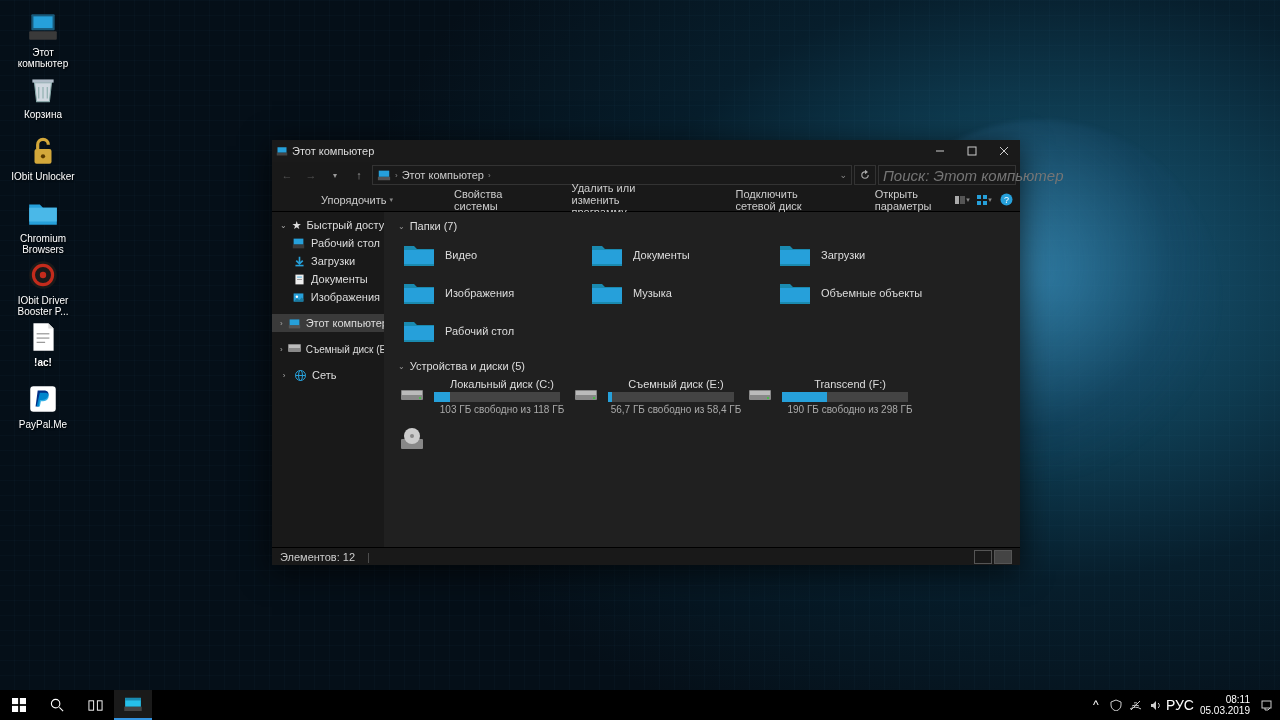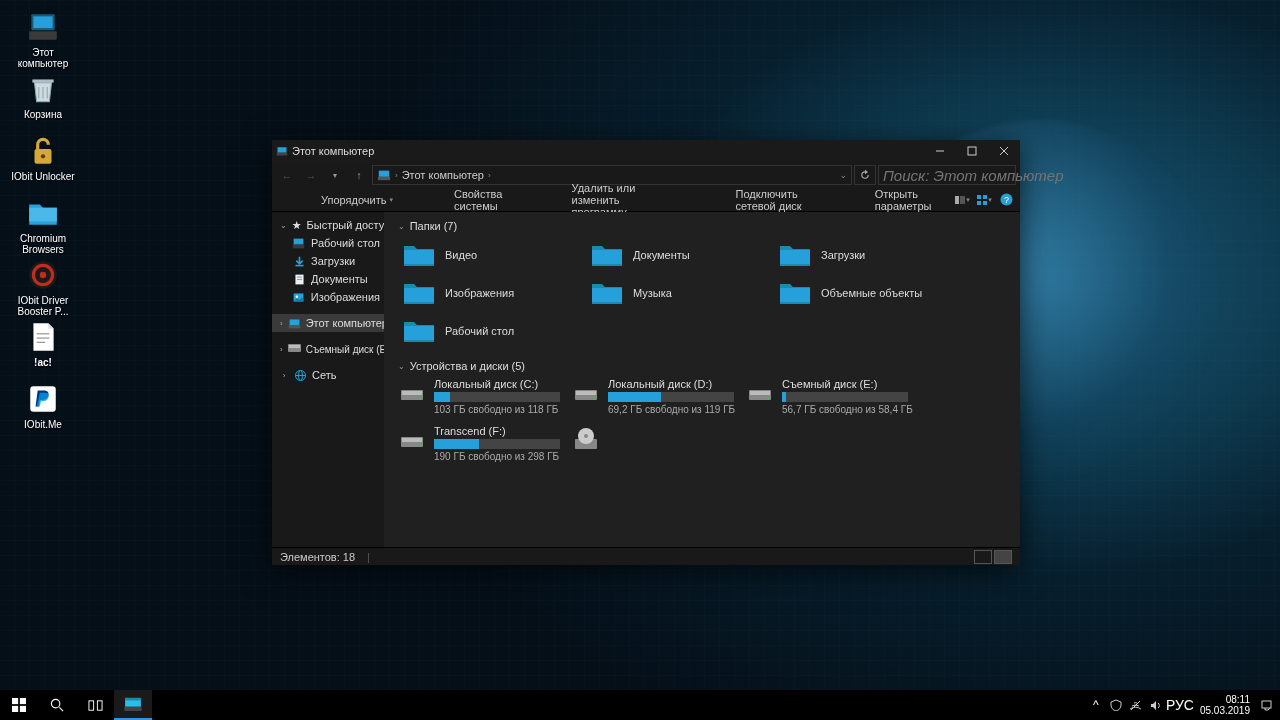--- a/index.html
+++ b/index.html
@@ -64,21 +64,21 @@
 .sit .sic { width:14px; height:14px; display:flex; align-items:center; justify-content:center; }
 
 .main { flex:1; background:#202020; padding:6px 14px; overflow:auto; }
 .ghdr { display:flex; align-items:center; gap:5px; font-size:11px; color:#ddd; margin:2px 0 6px; cursor:pointer; }
 .ghdr .chv { font-size:8px; color:#999; }
 .folders { display:grid; grid-template-columns:repeat(3, 170px); gap:4px 18px; margin-bottom:12px; }
 .fit { display:flex; align-items:center; gap:8px; padding:3px; cursor:pointer; }
 .fic { width:36px; height:28px; display:flex; align-items:center; justify-content:center; }
 .fit span.lbl { font-size:11px; color:#ddd; }
 
-.drives { display:grid; grid-template-columns:repeat(3, 172px); gap:10px 2px; }
+.drives { display:grid; grid-template-columns:repeat(3, 172px); gap:10px 2px;text-align:center; }
 .dit { display:flex; gap:8px; cursor:pointer; }
 .dico { width:28px; height:28px; display:flex; align-items:center; justify-content:center; }
 .dinfo { flex:1; }
 .dname { font-size:11px; color:#ddd; margin-bottom:2px; }
 .dbar { width:126px; height:10px; background:#444; margin-bottom:2px; position:relative; }
 .dfill { height:100%; background:#26a0da; }
 .dtxt { font-size:10px; color:#aaa; }
 
 .status { height:18px; background:#191919; border-top:1px solid #000; display:flex; align-items:center; padding:0 8px; font-size:11px; color:#ccc; }
 .status .vr { margin-left:12px; color:#555; }
@@ -160,21 +160,21 @@
         <div>!ac!</div>
       </div>
       <div class="dicon" style="left: 10px; top: 382px;">
         <div class="ic">
           <svg viewBox="0 0 32 32">
             <rect x="4" y="4" width="24" height="24" rx="3" fill="#fff"></rect>
             <path d="M11 8h6c3 0 5 2 4 5-1 3-3 4-6 4h-2l-1 6h-3z" fill="#003087"></path>
             <path d="M13 10h5c3 0 4 2 3 5-1 2-3 3-5 3h-2l-1 5h-3z" fill="#009cde" opacity=".8"></path>
           </svg>
         </div>
-        <div>IObit.Me</div>
+        <div>PayPal.Me</div>
       </div>
     </div>
 
   <div class="win">
     <div class="titlebar">
       <div class="tico">
         <svg width="12" height="12" viewBox="0 0 16 16">
             <rect x="1" y="10" width="14" height="4" fill="#444"></rect>
             <rect x="2" y="3" width="12" height="7" fill="#26a0da"></rect>
           </svg>
@@ -441,52 +441,36 @@
             </div>
             <div class="dit">
               <div class="dico">
                 <svg width="26" height="20" viewBox="0 0 26 20">
                   <rect x="2" y="8" width="22" height="10" rx="1" fill="#888"></rect>
                   <rect x="3" y="9" width="20" height="4" fill="#bbb"></rect>
                   <circle cx="21" cy="16" r="1" fill="#3c3"></circle>
                 </svg>
               </div>
               <div class="dinfo">
-                <div class="dname">Локальный диск (D:)</div>
+                <div class="dname">Съемный диск (E:)</div>
                 <div class="dbar">
-                  <div class="dfill" style="width:42%"></div>
+                  <div class="dfill" style="width:3%"></div>
                 </div>
-                <div class="dtxt">69,2 ГБ свободно из 119 ГБ</div>
+                <div class="dtxt">56,7 ГБ свободно из 58,4 ГБ</div>
               </div>
             </div>
             <div class="dit">
               <div class="dico">
                 <svg width="26" height="20" viewBox="0 0 26 20">
                   <rect x="2" y="8" width="22" height="10" rx="1" fill="#888"></rect>
                   <rect x="3" y="9" width="20" height="4" fill="#bbb"></rect>
                   <circle cx="21" cy="16" r="1" fill="#3c3"></circle>
                 </svg>
               </div>
               <div class="dinfo">
-                <div class="dname">Съемный диск (E:)</div>
-                <div class="dbar">
-                  <div class="dfill" style="width:3%"></div>
-                </div>
-                <div class="dtxt">56,7 ГБ свободно из 58,4 ГБ</div>
-              </div>
-            </div>
-            <div class="dit">
-              <div class="dico">
-                <svg width="26" height="20" viewBox="0 0 26 20">
-                  <rect x="2" y="8" width="22" height="10" rx="1" fill="#888"></rect>
-                  <rect x="3" y="9" width="20" height="4" fill="#bbb"></rect>
-                  <circle cx="21" cy="16" r="1" fill="#3c3"></circle>
-                </svg>
-              </div>
-              <div class="dinfo">
                 <div class="dname">Transcend (F:)</div>
                 <div class="dbar">
                   <div class="dfill" style="width:36%"></div>
                 </div>
                 <div class="dtxt">190 ГБ свободно из 298 ГБ</div>
               </div>
             </div>
             <div class="dit">
               <div class="dico">
                 <svg width="26" height="24" viewBox="0 0 26 24">
@@ -494,21 +478,21 @@
                   <circle cx="13" cy="9" r="8" fill="#ccc"></circle>
                   <circle cx="13" cy="9" r="2" fill="#888"></circle>
                 </svg>
               </div>
             </div>
           </div>
       </div>
     </div>
 
     <div class="status">
-      <span>Элементов: 18</span>
+      <span>Элементов: 12</span>
       <span class="vr">|</span>
       <div class="vbtns">
         <div class="vb"></div>
         <div class="vb act"></div>
       </div>
     </div>
   </div>
 
   <div class="taskbar">
     <div class="tbtn">

